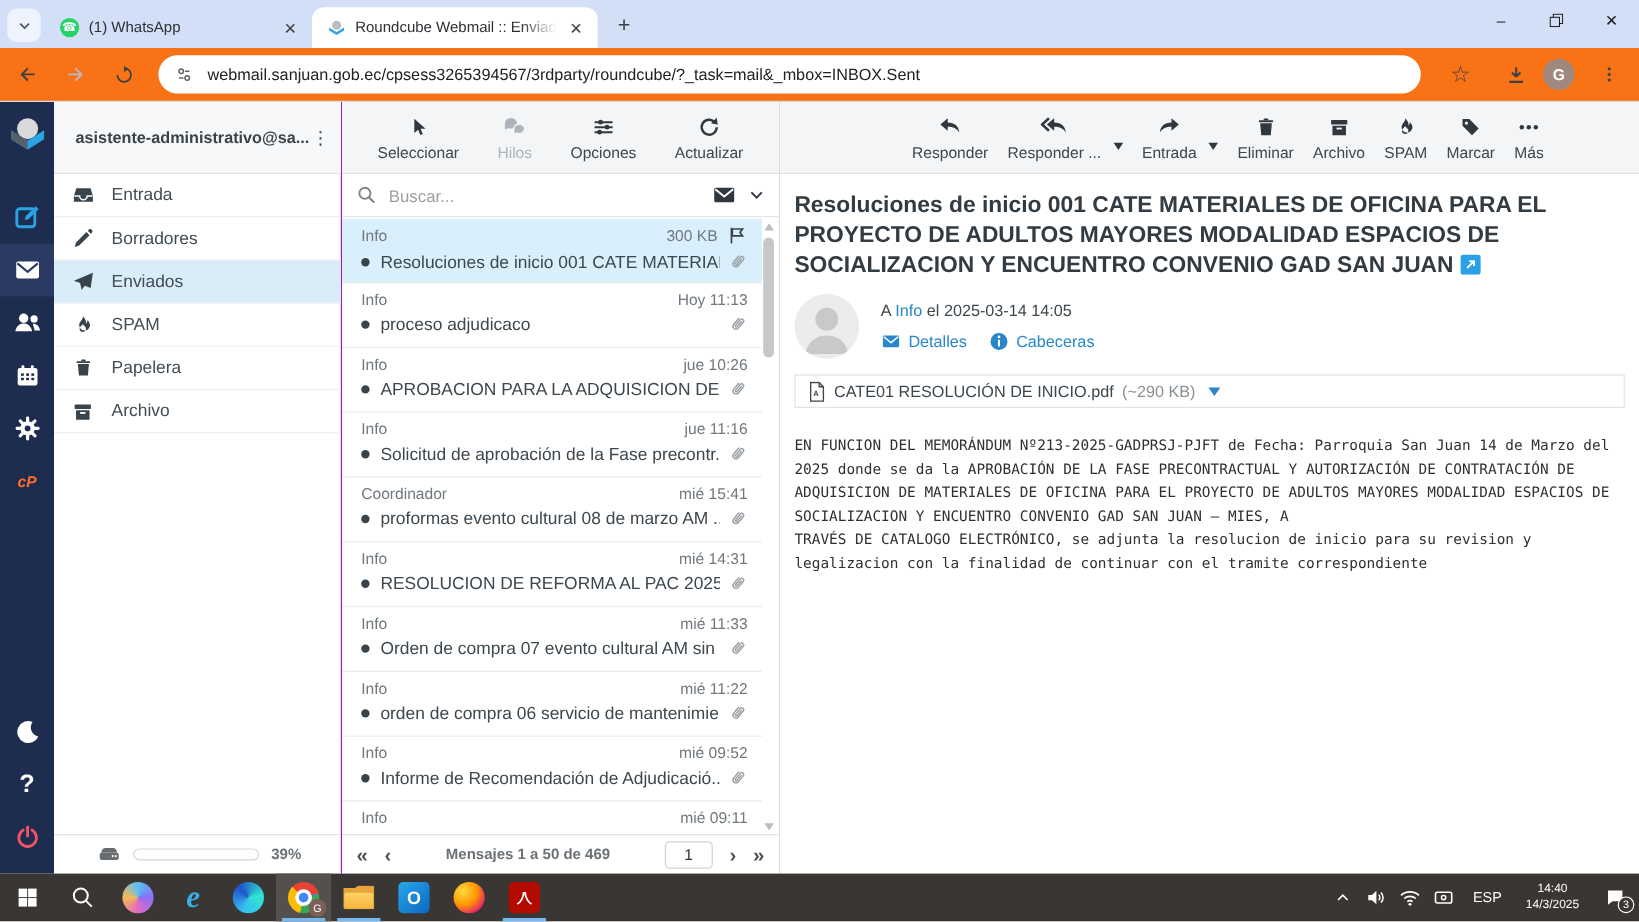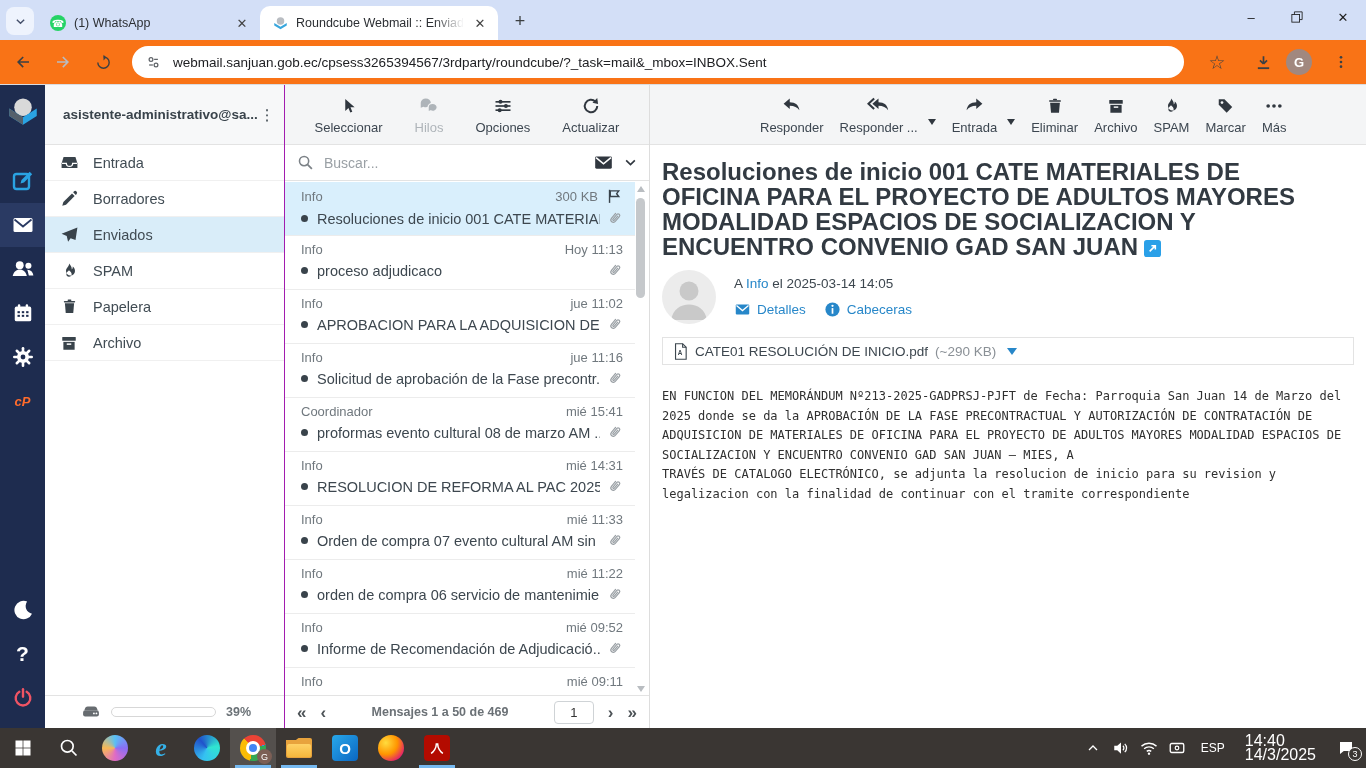--- a/index.html
+++ b/index.html
@@ -82,21 +82,21 @@
 
   .list-footer { position:absolute; left:0; bottom:0; width:364px; height:33px; border-top:1px solid #e3e3e3; display:flex; align-items:center; padding:0 12px; gap:14px; background:#fff; }
   .pg-ic { color:#4d5357; font-size:17px; font-weight:bold; line-height:1; }
   .pg-label { flex:1; text-align:center; font-size:12.5px; font-weight:bold; color:#6b7176; }
   .pg-input { width:40px; height:23px; border:1px solid #cfd3d6; border-radius:4px; text-align:center; font-size:13px; color:#333; }
 
   .msg-pane { position:absolute; left:650px; top:0; width:716px; height:643px; background:#fff; }
   .msg-toolbar { height:60px; background:#f4f5f6; border-bottom:1px solid #e3e3e3; display:flex; align-items:center; padding-left:110px; gap:16px; }
   .caret { width:0; height:0; border-left:4.5px solid transparent; border-right:4.5px solid transparent; border-top:6px solid #30373f; align-self:center; margin:14px 0 0 -6px; }
   .msg-content { padding:14px 14px 0 12px; }
-  .msg-subject { font-size:24px; line-height:25px; font-weight:bold; color:#323a42; width:680px; }
+  .msg-subject { font-size:19px; line-height:25px; font-weight:bold; color:#323a42; width:680px; }
   .ext-ic { display:inline-block; vertical-align:-2px; margin-left:6px; }
   .from-block { display:flex; margin-top:11px; }
   .from-avatar { width:54px; height:54px; border-radius:50%; background:#ececec; overflow:hidden; flex:0 0 54px; }
   .from-lines { margin:6px 0 0 18px; font-size:13.5px; color:#3d474f; }
   .from-line a, .hdr-link { color:#2787c9; text-decoration:none; }
   .hdr-actions { display:flex; gap:18px; margin-top:10px; align-items:center; }
   .hdr-link { display:flex; align-items:center; gap:6px; font-size:13.5px; }
   .attach-box { margin-top:13px; border:1px solid #e3e3e3; height:28px; display:flex; align-items:center; padding:0 10px; gap:7px; width:692px; }
   .attach-name { font-size:13.5px; color:#3d474f; }
   .attach-size { font-size:13.5px; color:#8a9096; }
@@ -118,21 +118,21 @@
   .firefox-ic { background:radial-gradient(circle at 30% 30%, #ffdc3e, #ff9500 45%, #e3236a 78%, #722291); }
   .ie-e { color:#35b1e8; font-size:26px; font-style:italic; font-weight:bold; font-family:"Liberation Serif", serif; line-height:1; }
   .folder-ic { width:26px; height:20px; position:relative; }
   .folder-ic::before { content:""; position:absolute; inset:0; background:#e8a33d; border-radius:2px; clip-path:polygon(0 10%, 38% 10%, 48% 0, 100% 0, 100% 100%, 0 100%); }
   .folder-ic::after { content:""; position:absolute; left:1px; right:1px; top:6px; bottom:1px; background:linear-gradient(#ffd267,#f5b73d); border-radius:2px; }
   .outlook-ic { width:26px; height:26px; border-radius:4px; background:linear-gradient(135deg,#28a8ea,#0a66c2); color:#fff; font-weight:bold; display:flex; align-items:center; justify-content:center; font-size:15px; }
   .acrobat-ic { width:26px; height:26px; border-radius:4px; background:#b30b00; display:flex; align-items:center; justify-content:center; }
   .tray { margin-left:auto; display:flex; align-items:center; color:#fff; }
   .tray-ic { width:28px; height:40px; display:flex; align-items:center; justify-content:center; }
   .tray-lang { font-size:12px; padding:0 10px; }
-  .tray-clock { text-align:left; font-size:16px; line-height:14px; padding:0 10px; }
+  .tray-clock { text-align:center; font-size:10px; line-height:14px; padding:0 10px; }
   .tray-notif { position:relative; width:40px; height:40px; display:flex; align-items:center; justify-content:center; }
   .notif-badge { position:absolute; right:4px; bottom:7px; width:14px; height:14px; border-radius:50%; border:1px solid #fff; background:#3a3633; color:#fff; font-size:9px; display:flex; align-items:center; justify-content:center; }
 
   svg { display:block; }
 </style>
 </head>
 <body>
 
 <div id="screen">
 
@@ -472,21 +472,21 @@
                   <g transform="rotate(40 12 12)">
                     <path d="M8.5 5.5v9a3.5 3.5 0 0 0 7 0v-9a2.3 2.3 0 0 0-4.6 0v8.5a1.2 1.2 0 0 0 2.4 0V6.5" fill="none" stroke="#9aa0a5" stroke-width="1.7" stroke-linecap="round"></path>
                   </g>
                 </svg>
               </span>
           </div>
         </div>
         <div class="msg-item">
           <div class="mrow1">
               <span class="msender">Info</span>
-              <span>jue 11:02</span>
+              <span>jue 10:26</span>
             </div>
           <div class="mrow2">
               <span class="mdot"></span>
               <span class="msubject">APROBACION PARA LA ADQUISICION DE M...</span>
             <span class="mclip">
                 <svg width="17" height="17" viewBox="0 0 24 24">
                   <g transform="rotate(40 12 12)">
                     <path d="M8.5 5.5v9a3.5 3.5 0 0 0 7 0v-9a2.3 2.3 0 0 0-4.6 0v8.5a1.2 1.2 0 0 0 2.4 0V6.5" fill="none" stroke="#9aa0a5" stroke-width="1.7" stroke-linecap="round"></path>
                   </g>
                 </svg>

